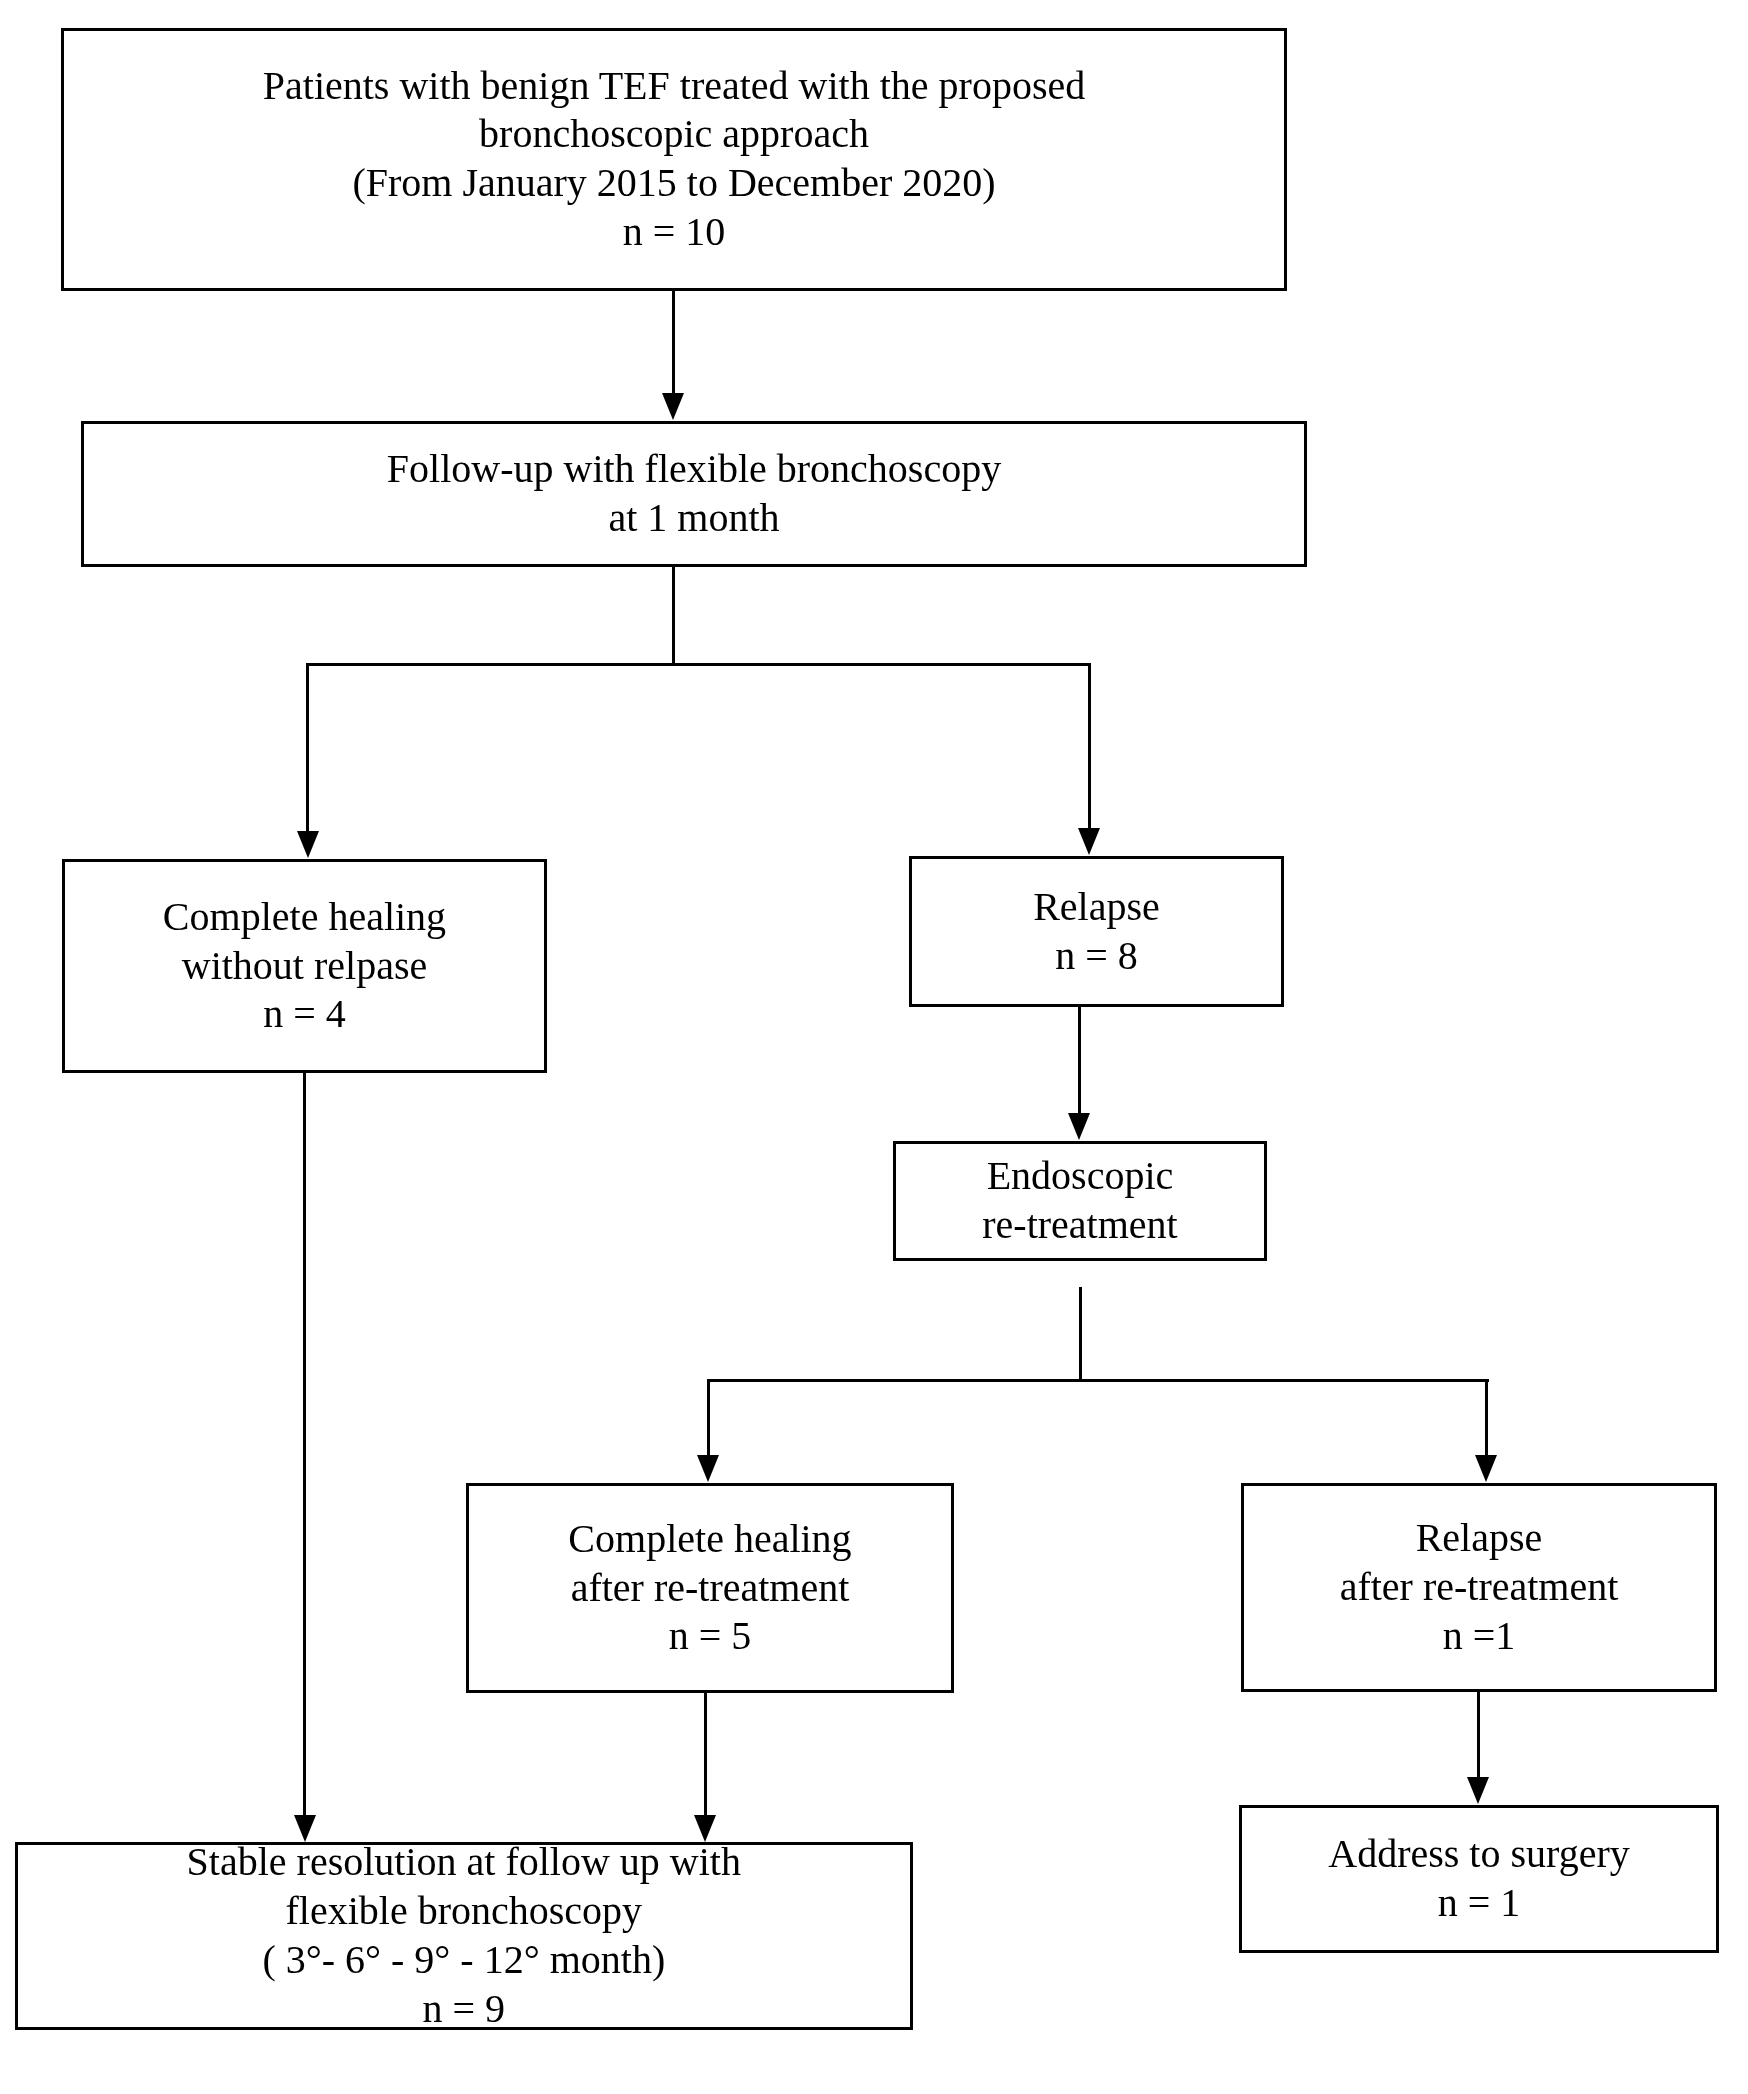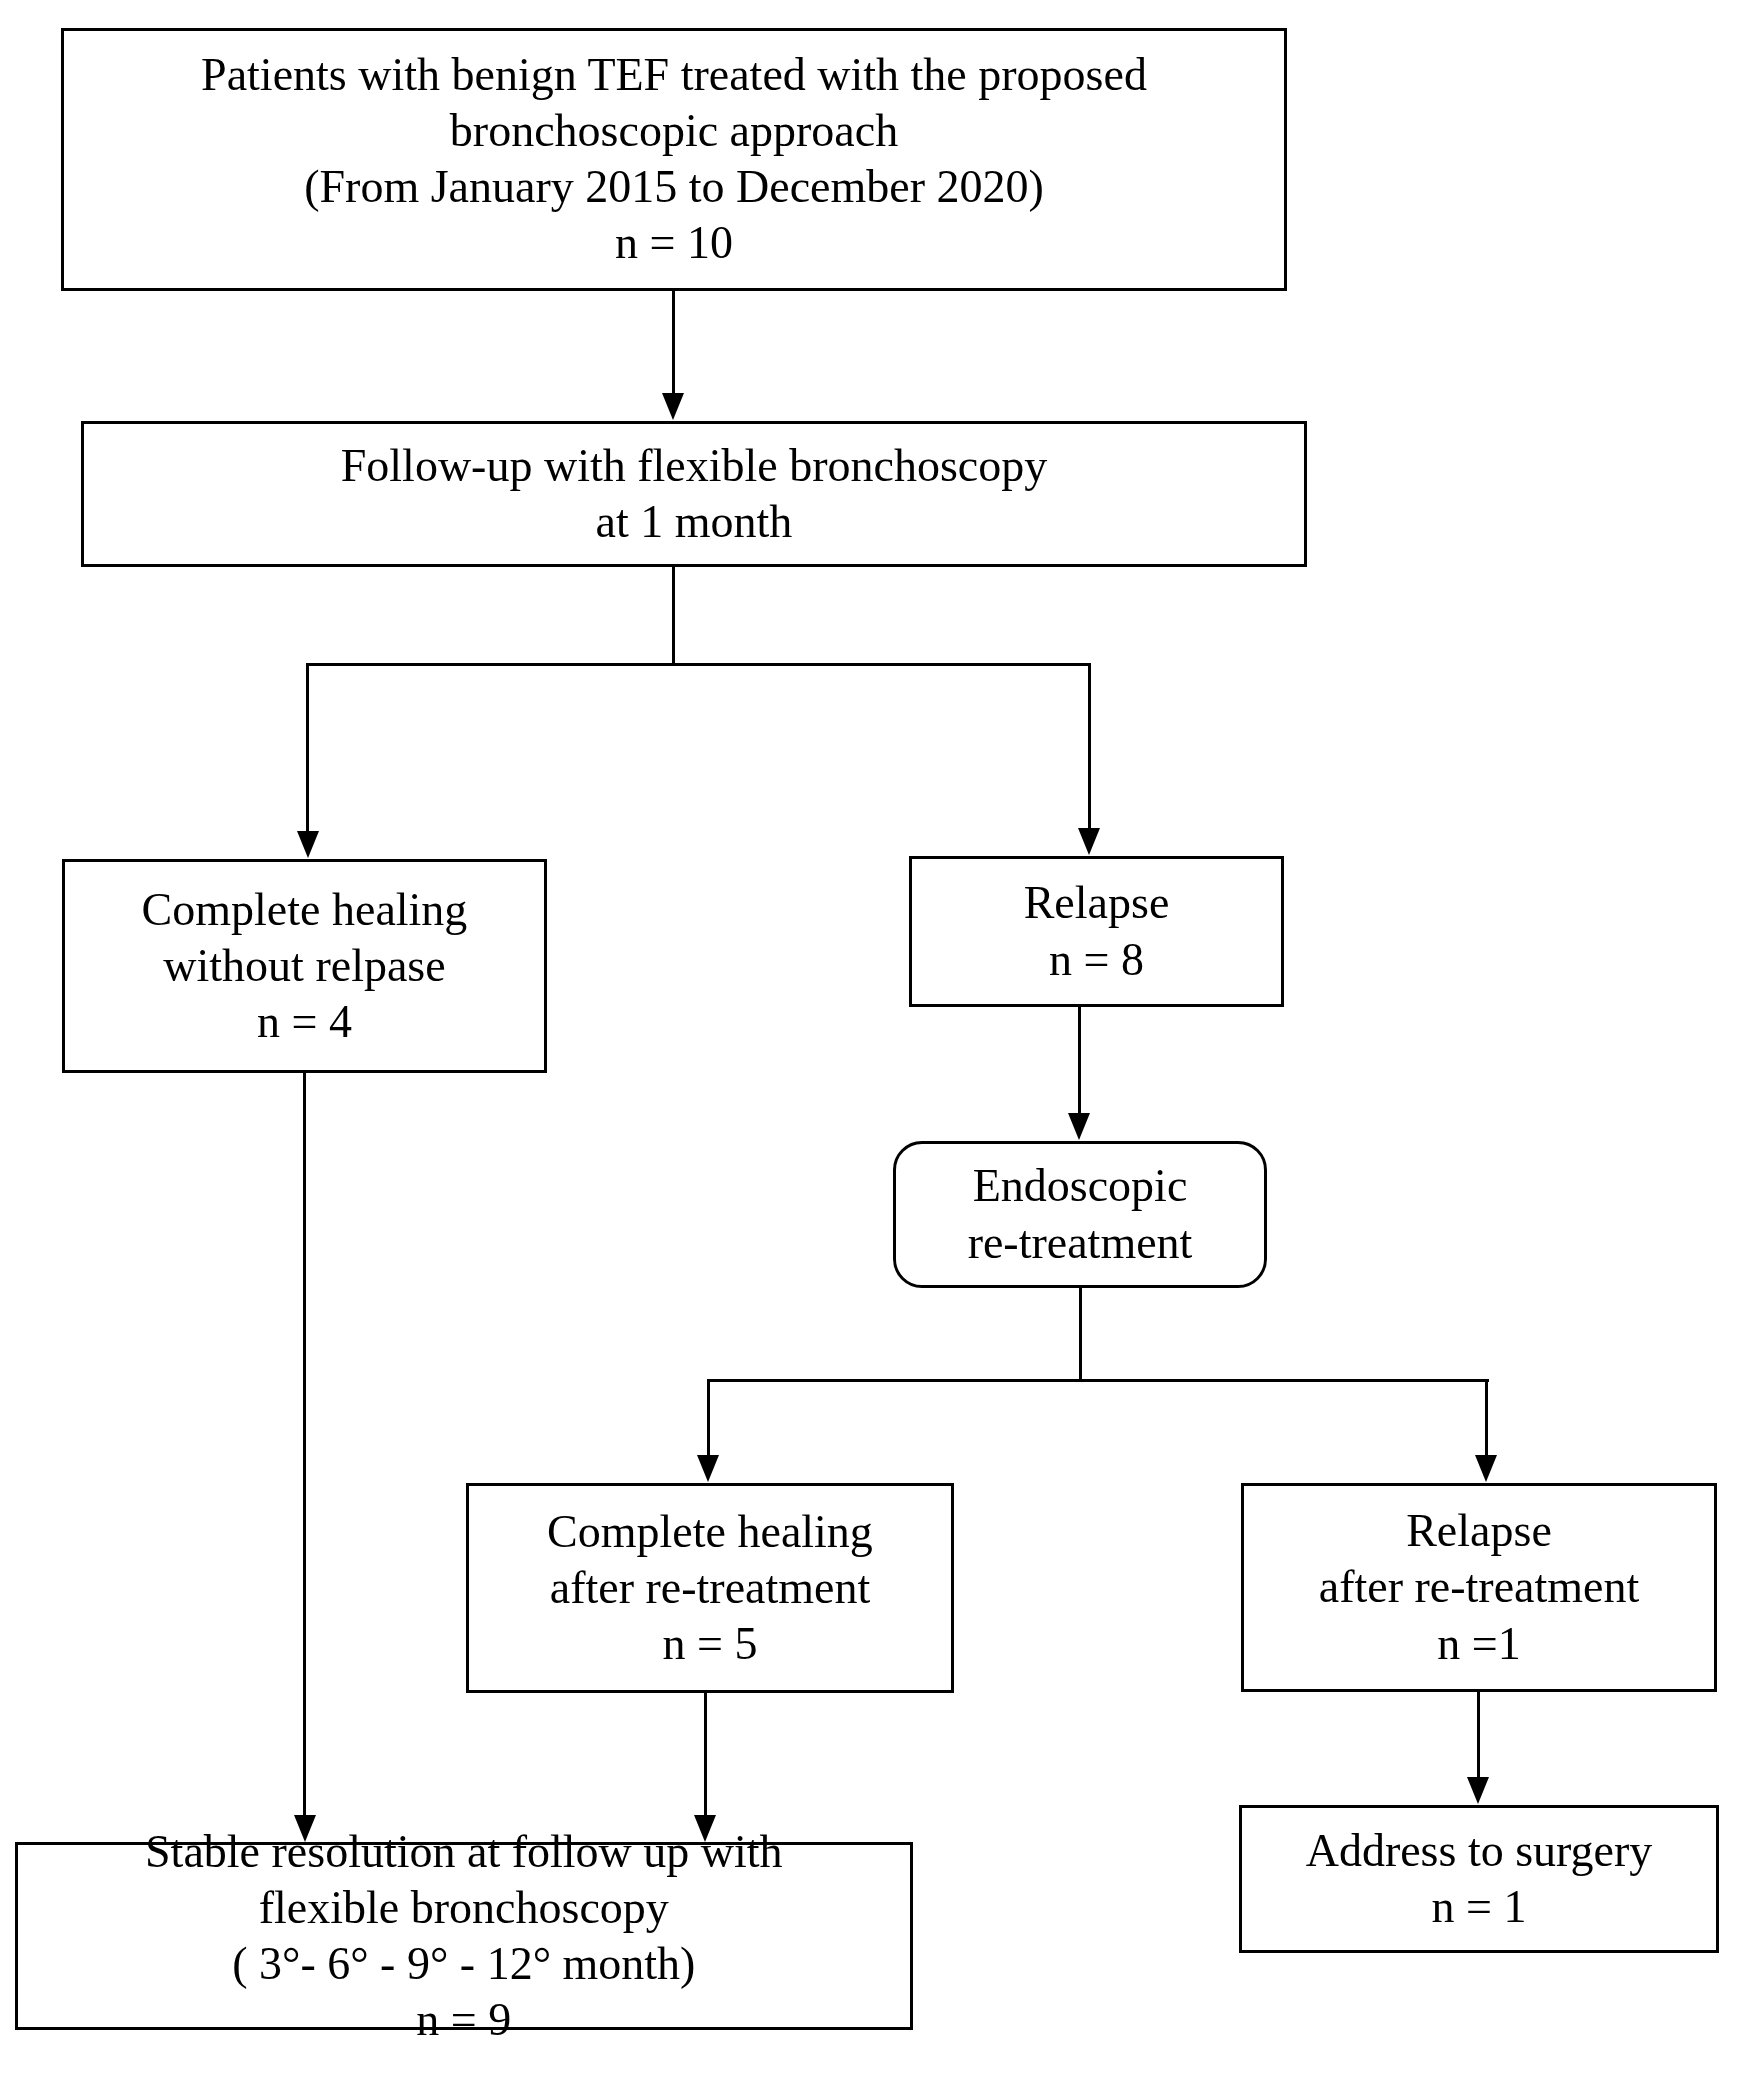--- a/index.html
+++ b/index.html
@@ -15,39 +15,39 @@
   .node {
     position: absolute;
     box-sizing: border-box;
     border: 3px solid #000000;
     background: #ffffff;
     display: flex;
     flex-direction: column;
     justify-content: center;
     align-items: center;
     text-align: center;
-    font-size: 46px;
+    font-size: 40px;
     line-height: 1.22;
   }
   .node .line { display: block; white-space: pre; }
   .vline { position: absolute; width: 3px; background: #000000; }
   .hline { position: absolute; height: 3px; background: #000000; }
   .ahead {
     position: absolute;
     width: 0; height: 0;
     border-left: 11.8px solid transparent;
     border-right: 11.8px solid transparent;
     border-top: 27.6px solid #000000;
   }
   
   #n1 { left: 61px;   top: 27.6px;   width: 1226px; height: 263px; }
   #n2 { left: 61px;   top: 421px;  width: 1226px; height: 146px; margin-left: 20px; }
   #n3 { left: 62px;   top: 859px;  width: 485px;  height: 214px; }
   #n4 { left: 909px;  top: 856px;  width: 375px;  height: 151px; }
-  #n5 { left: 893px;  top: 1141px; width: 374px;  height: 147px; border-radius: 29px; }
+  #n5 { left: 893px;  top: 1141px; width: 374px;  height: 120px; }
   #n6 { left: 466px;  top: 1483px; width: 488px;  height: 210px; }
   #n7 { left: 1241px; top: 1483px; width: 476px;  height: 209px; }
   #n8 { left: 14.8px;   top: 1842px; width: 898px;  height: 188px; }
   #n9 { left: 1239px; top: 1805px; width: 480px;  height: 148px; }
 </style>
 </head>
 <body>
 
 <div class="canvas">
 

